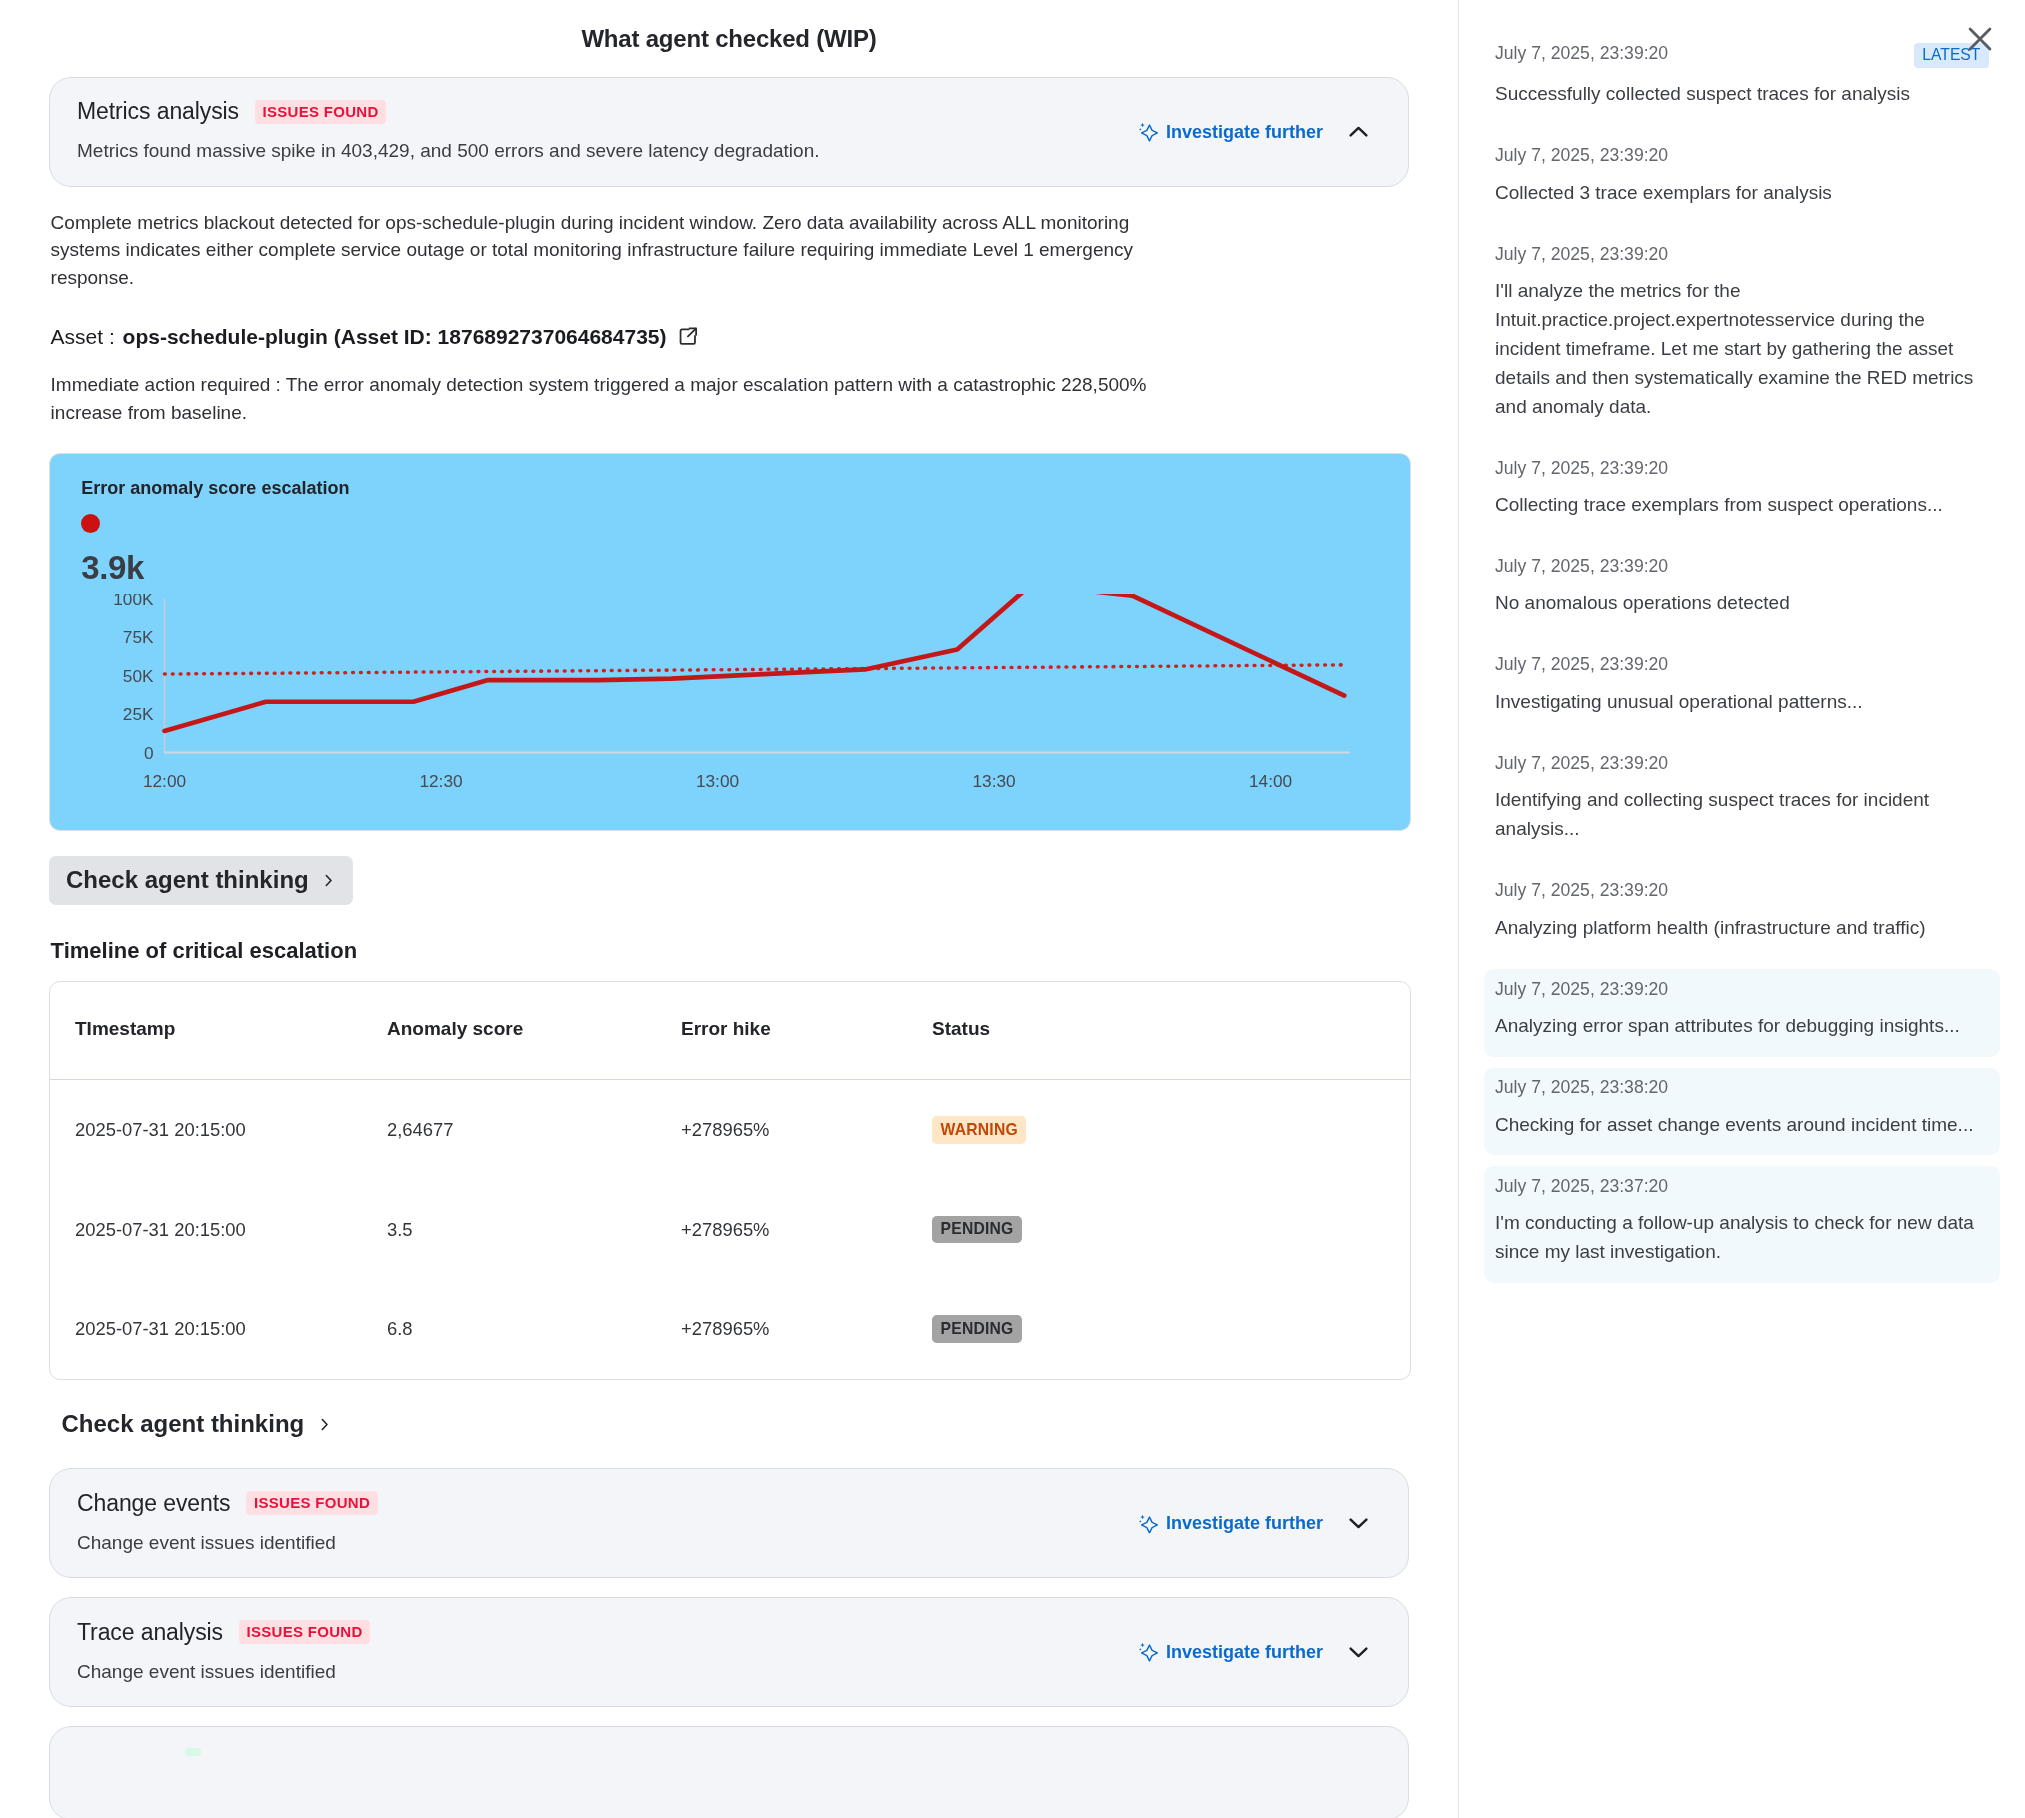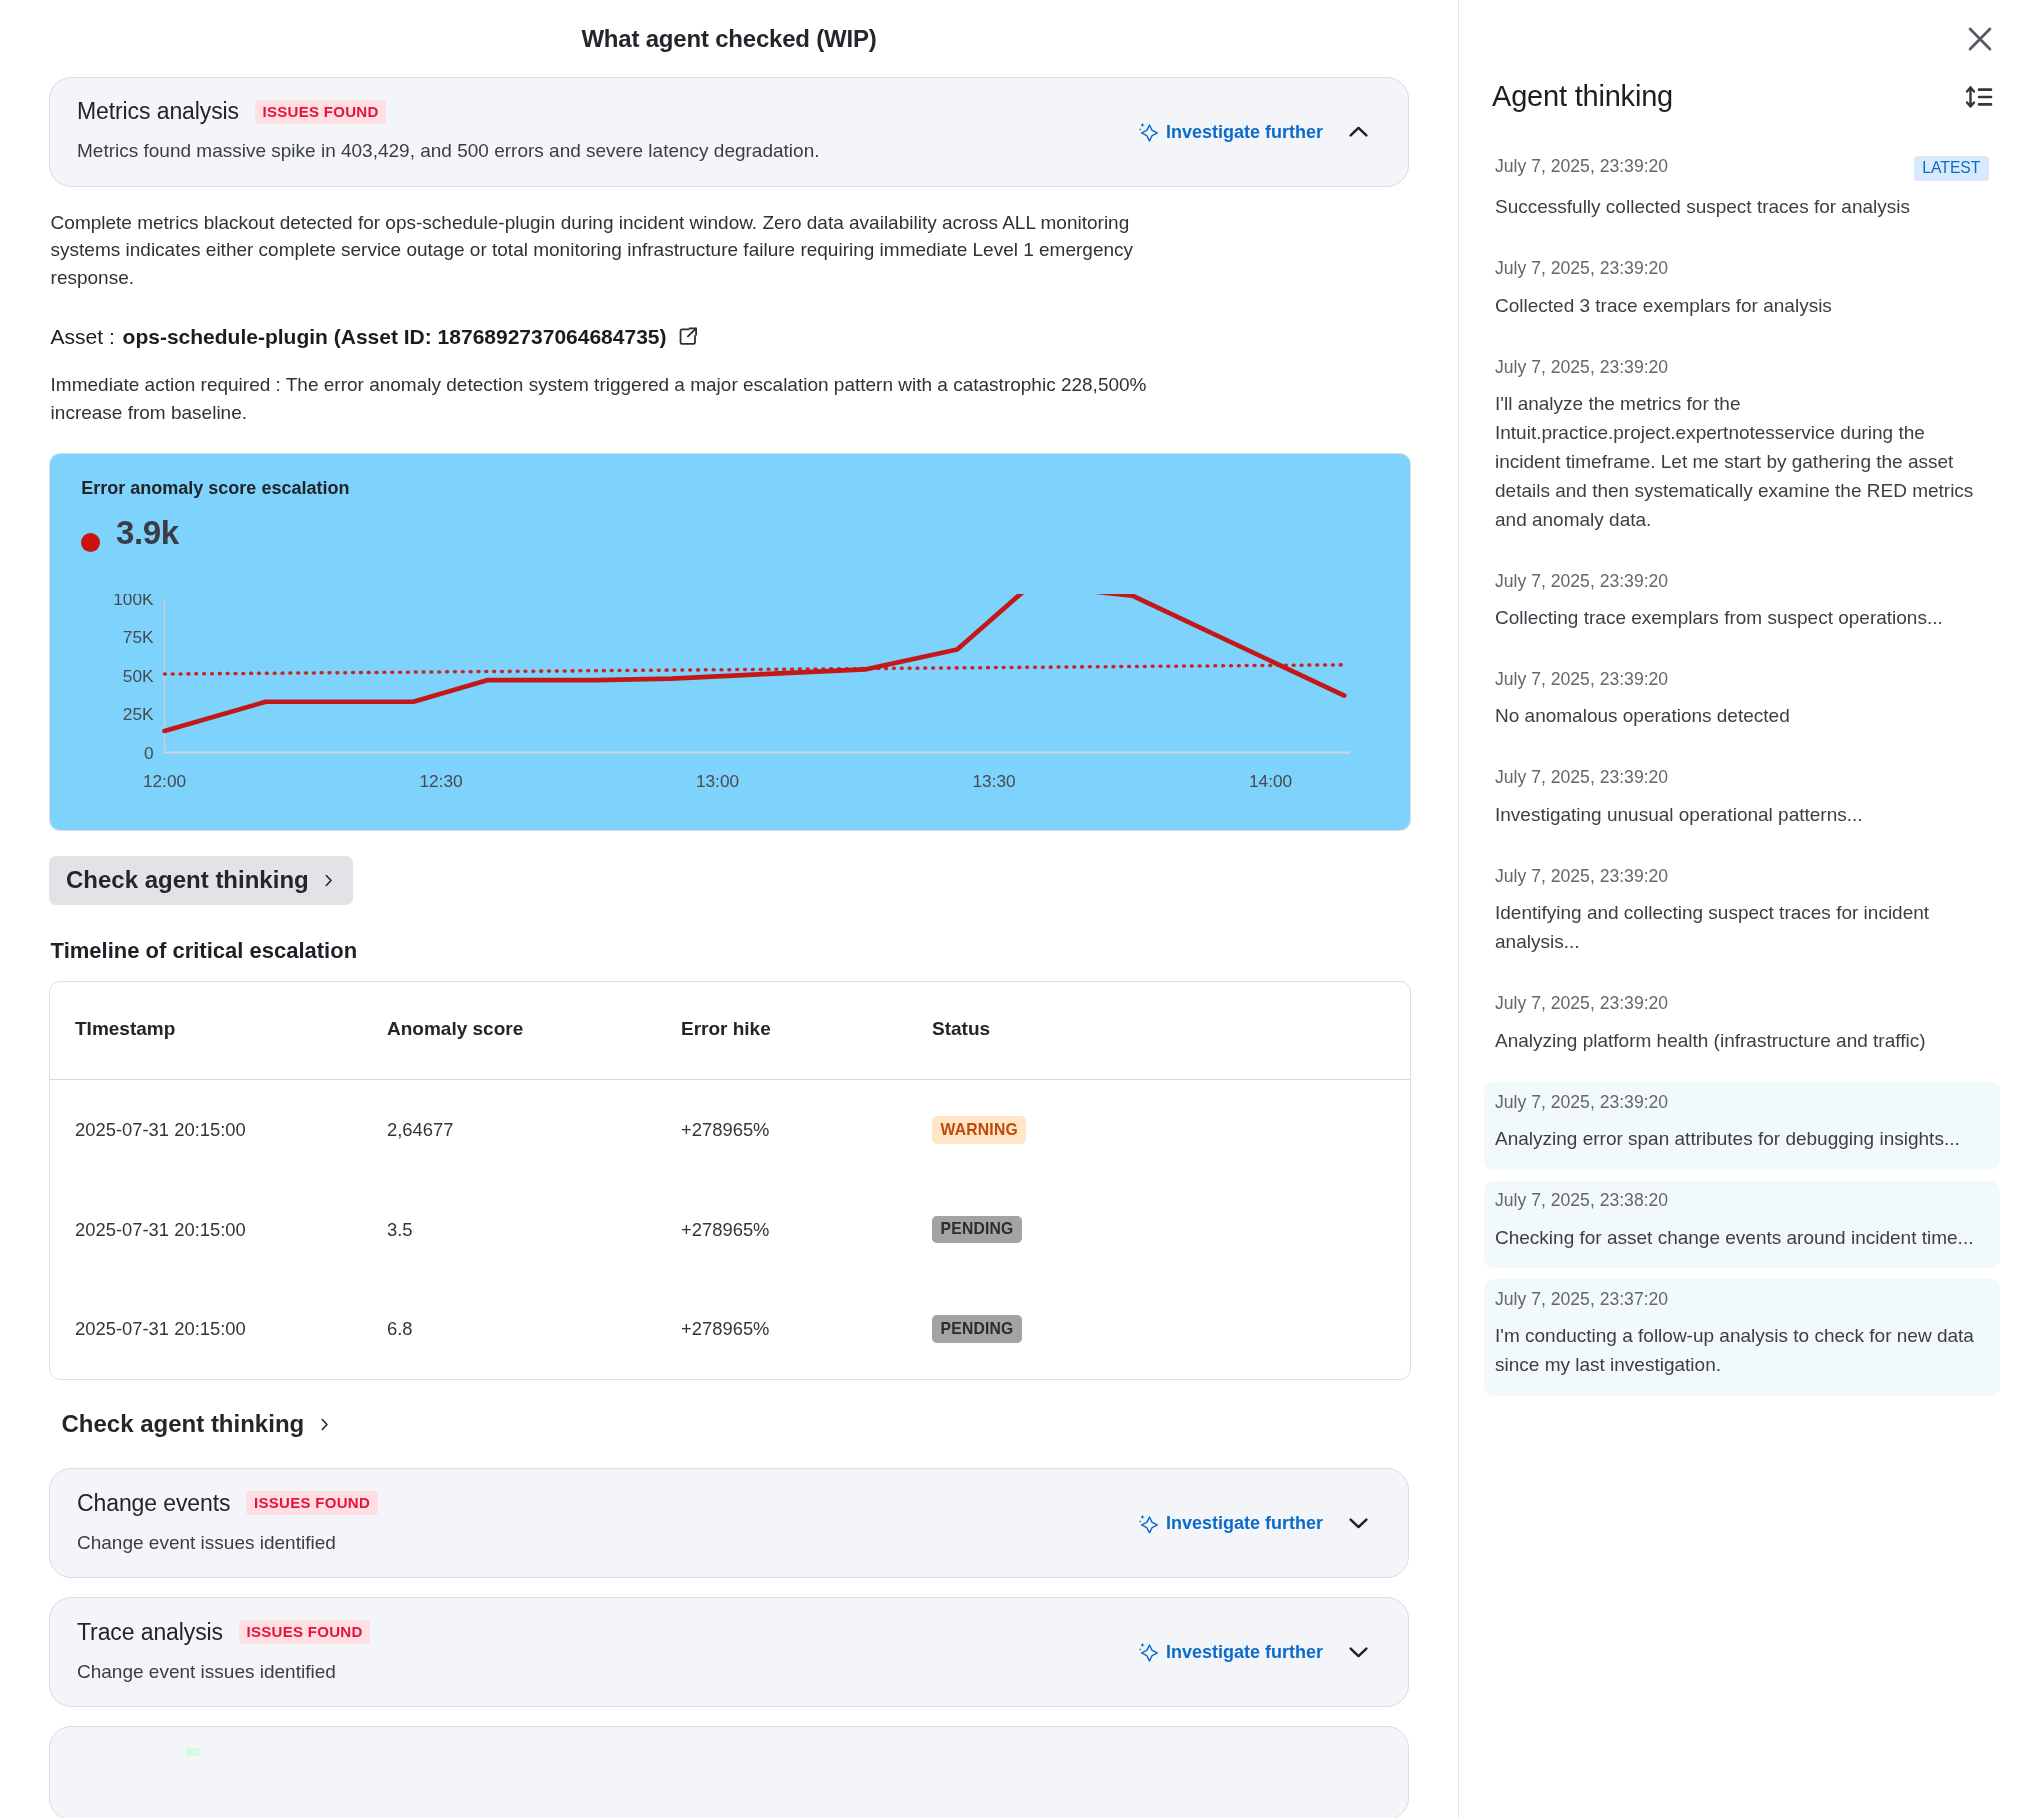--- a/index.html
+++ b/index.html
@@ -92,21 +92,21 @@
     margin: 27px 0 0 0;
     border: 0.8px solid #dcdfe5;
     border-radius: 11px;
     background: #7dd3fc;
     padding: 23.5px 28px 27px 25px;
     width: 1362px;
     height: 378px;
     position: relative;
   }
   .chart-title { font-size: 18px; font-weight: 700; color: #22242a; margin-left: 6.3px; }
-  .chart-legend { display: flex; align-items: flex-end; gap: 15.7px; margin: 15.7px 0 0 6.3px; }
+  .chart-legend { display: flex; align-items: flex-start; gap: 15.7px; margin: 15.7px 0 0 6.3px; flex-direction: column; }
   .legend-dot { width: 19px; height: 19px; border-radius: 50%; background: #cc1111; }
   .legend-val { font-size: 33px; font-weight: 700; color: #3a3d44; letter-spacing: -0.4px; }
   .chart-plot { position: absolute; left: 22px; top: 140px; width: 1317px; height: 204px; }
 
   
   .pill {
     display: inline-flex; align-items: center; gap: 12.5px;
     background: #e2e3e6; border: none; border-radius: 7px;
     padding: 10.2px 17px 11px 17px;
     font-size: 24px; font-weight: 700; color: #24262b;
@@ -353,27 +353,20 @@
       </div>
 
     </div>
   </div>
 
   <div class="right">
     <svg class="close-btn" viewBox="0 0 24 24">
       <path d="M5 5 L19 19 M19 5 L5 19" fill="none" stroke="#5a5c63" stroke-width="2" stroke-linecap="round"></path>
     </svg>
 
-    <div class="right-head">
-      <div class="right-title">Agent thinking</div>
-      <svg class="sort-icon" viewBox="0 0 24 24">
-        <path d="M5.2 4.4 L5.2 19.6 M5.2 4.4 L2.4 7.6 M5.2 4.4 L8 7.6 M5.2 19.6 L2.4 16.4 M5.2 19.6 L8 16.4" fill="none" stroke="#34363c" stroke-width="1.9" stroke-linecap="round" stroke-linejoin="round"></path>
-        <path d="M12 6.1 H21.6 M12 12 H21.6 M12 17.9 H21.6" fill="none" stroke="#34363c" stroke-width="2.1" stroke-linecap="round"></path>
-      </svg>
-    </div>
 
     <div class="think-list" id="think-list">
         <div class="think-item">
     <div class="think-row">
       <span class="think-ts">July 7, 2025, 23:39:20</span>
       <span class="badge-latest">LATEST</span>
     </div>
     <div class="think-text">Successfully collected suspect traces for analysis</div>
         </div>
         <div class="think-item">

